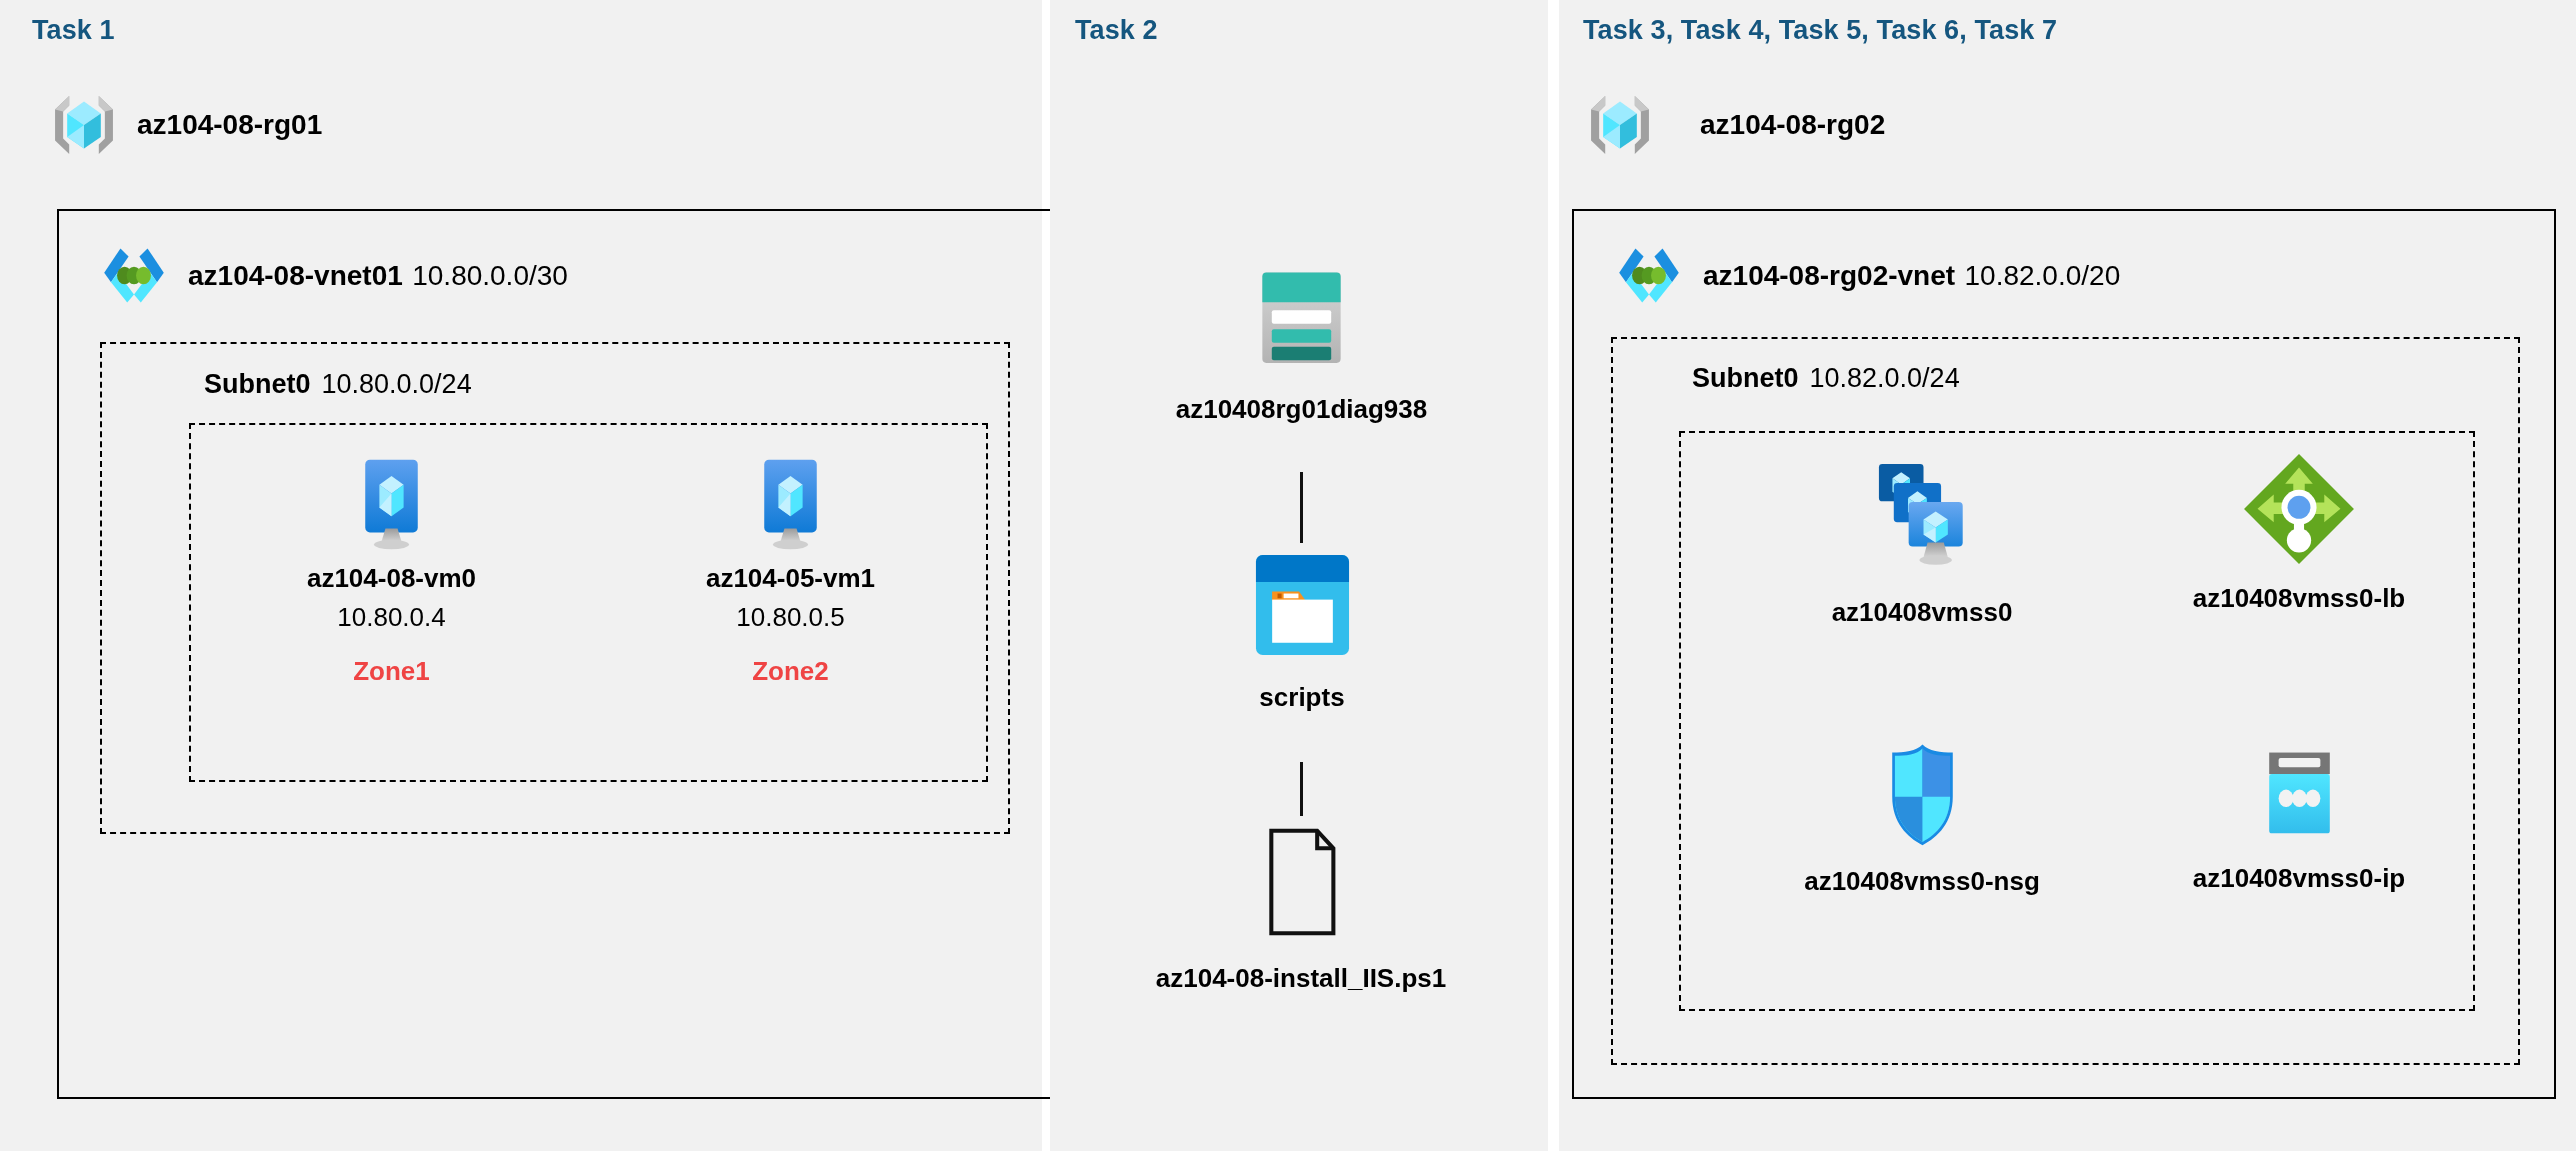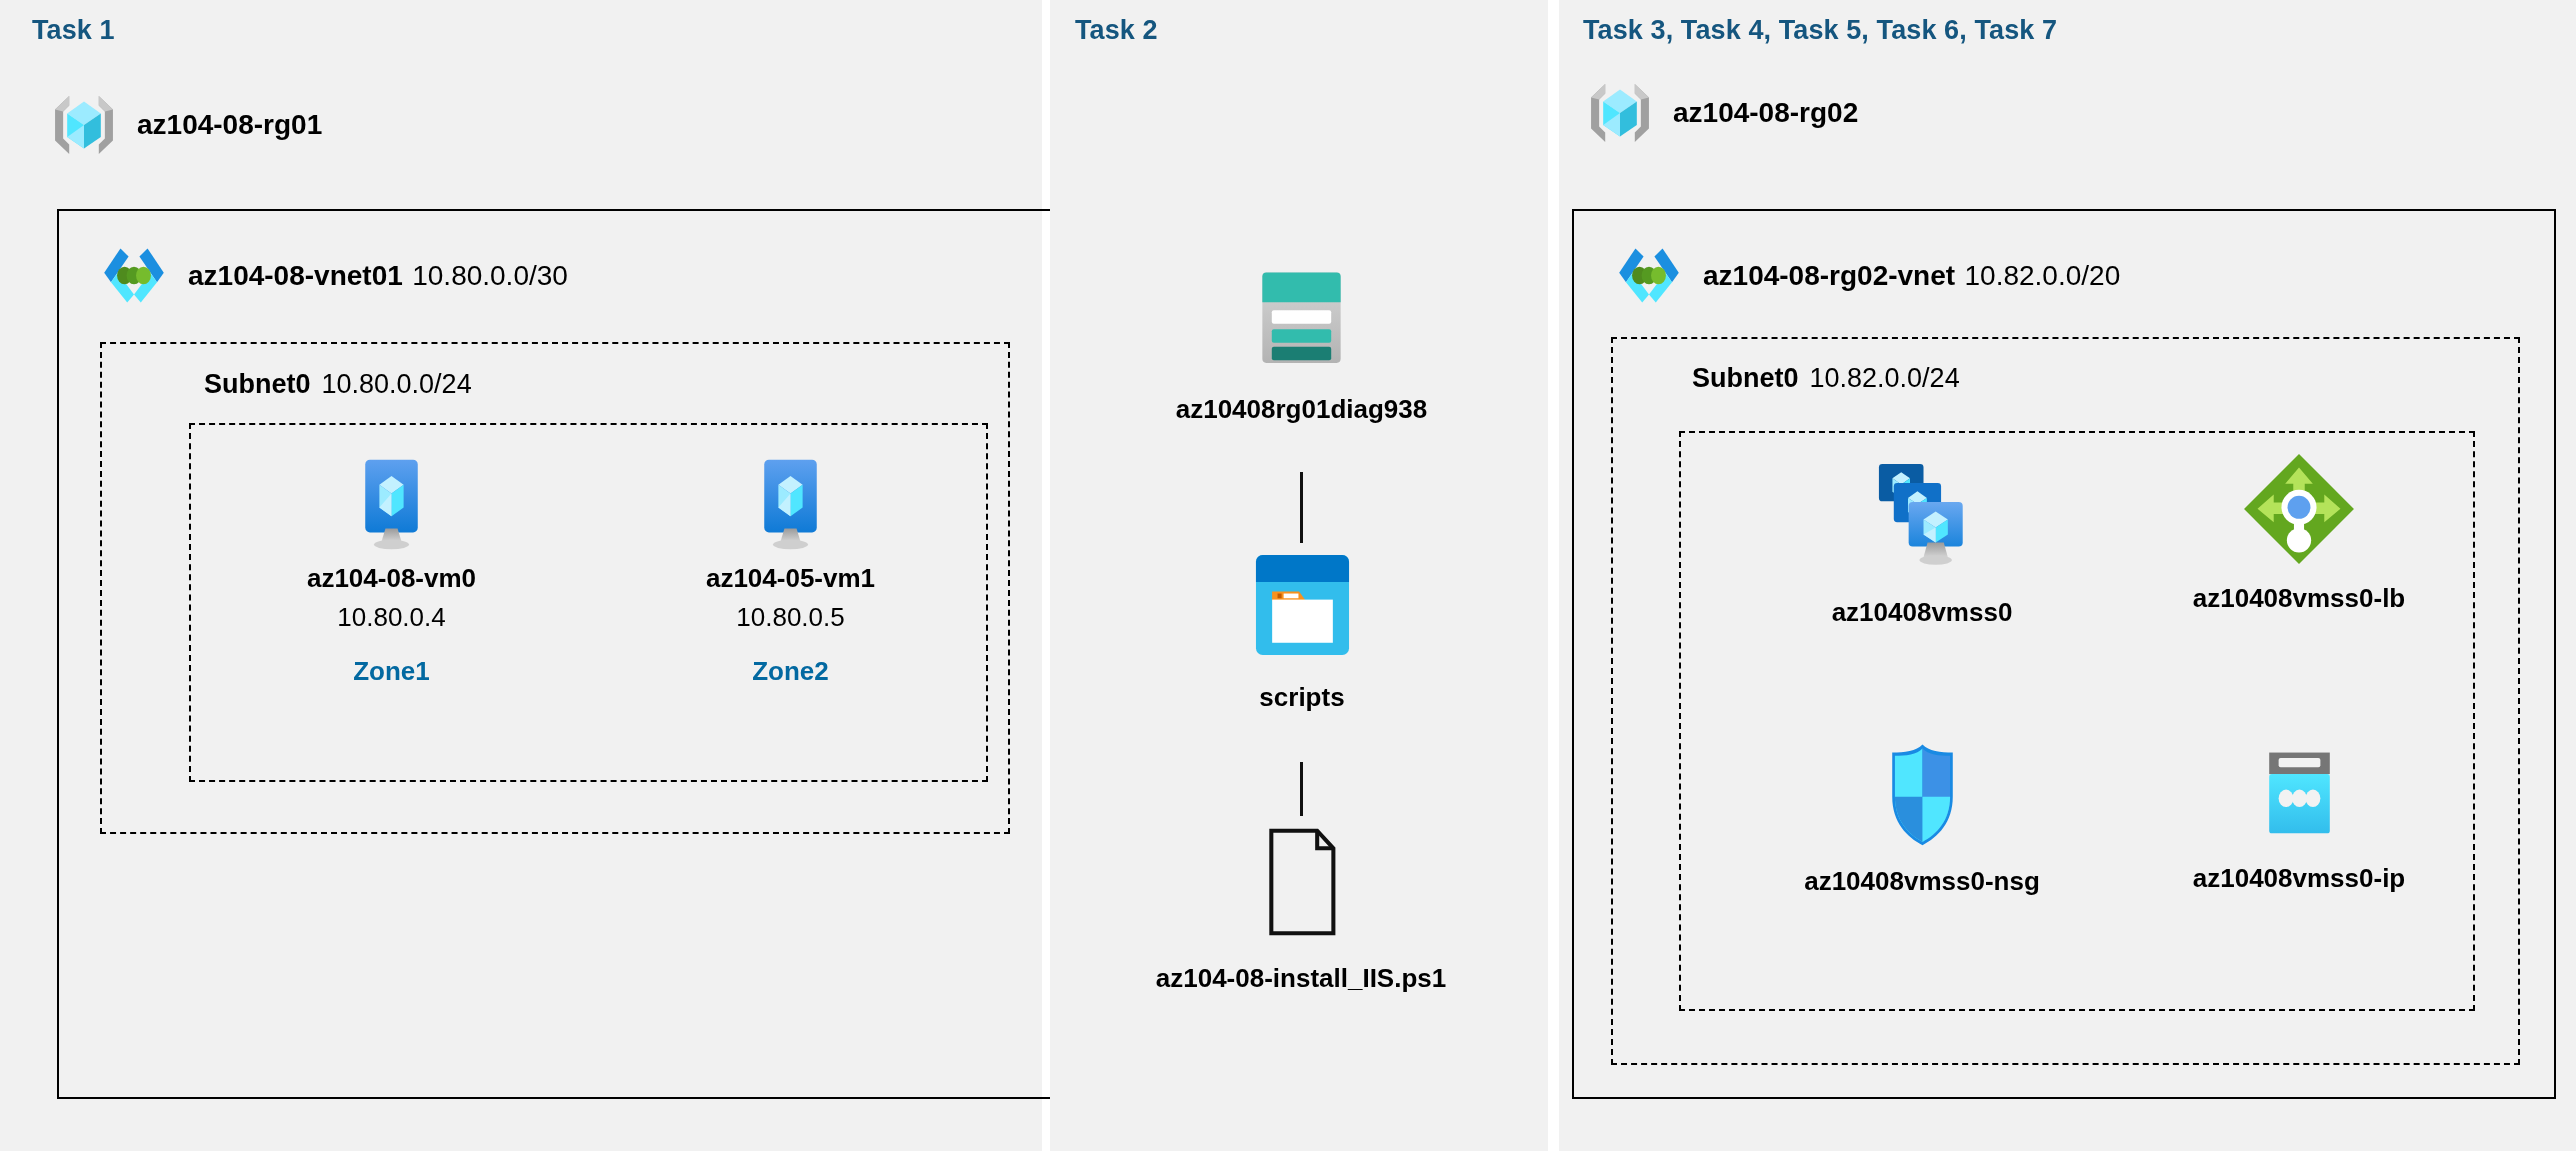--- a/index.html
+++ b/index.html
@@ -16,21 +16,21 @@
   .dash-box{position:absolute;border:2.7px dashed #000;box-sizing:border-box;}
   .hdr{position:absolute;display:flex;align-items:center;white-space:nowrap;}
   .hdr .nm{font-size:28px;font-weight:bold;color:#000;}
   .hdr .cidr{font-size:28px;font-weight:normal;color:#000;margin-left:9.4px;}
   .sub-hdr{position:absolute;white-space:nowrap;}
   .sub-hdr .nm{font-size:27px;font-weight:bold;color:#000;}
   .sub-hdr .cidr{font-size:27px;font-weight:normal;color:#000;margin-left:8px;}
   .node{position:absolute;display:flex;flex-direction:column;align-items:center;}
   .node .lbl{font-size:26px;font-weight:bold;color:#000;white-space:nowrap;text-align:center;margin-top:9.4px;}
   .node .sub{font-size:26px;font-weight:normal;color:#000;white-space:nowrap;text-align:left;margin-top:8px;}
-  .node .zone{font-size:26px;font-weight:bold;color:#0369a1;white-space:nowrap;text-align:center;margin-top:23px;}
+  .node .zone{font-size:26px;font-weight:bold;color:#ef4444;white-space:nowrap;text-align:center;margin-top:23px;}
   .conn{position:absolute;background:#111;width:2.7px;}
   svg{display:block;}
 </style>
 </head>
 <body>
 
 <div class="panel" style="left:0px;top:0px;width:1042px;height:1151px;"></div>
 
 <div class="task-label" style="left:32px;top:15px;">Task 1</div>
 
@@ -182,21 +182,21 @@
       <path d="M92 10 L92 36 L116 36" fill="none" stroke="#111" stroke-width="6"></path>
     </svg>
   </span>
   <span class="lbl" style="margin-top:23px;">az104-08-install_IIS.ps1</span>
 </div>
 
 <div class="panel" style="left:1559px;top:0px;width:1017px;height:1151px;"></div>
 
 <div class="task-label" style="left:1583px;top:15px;">Task 3, Task 4, Task 5, Task 6, Task 7</div>
 
-<div class="hdr" style="left:1583px;top:76px;">
+<div class="hdr" style="left:1583px;top:88px;gap:27px;">
   <span style="width:74px;height:74px;">
     <svg width="74" height="74" viewBox="0 0 110 110">
       <path d="M33 12 L12 32 L12 78 L33 98 L33 84 L24 75 L24 35 L33 26 Z" fill="#a0a0a0"></path>
       <path d="M33 12 L12 32 L24 35 L33 26 Z" fill="#c8c8c8"></path>
       <path d="M77 12 L98 32 L98 78 L77 98 L77 84 L86 75 L86 35 L77 26 Z" fill="#a0a0a0"></path>
       <path d="M77 12 L98 32 L86 35 L77 26 Z" fill="#c8c8c8"></path>
       <path d="M55 20 L80 38 L55 55 L30 38 Z" fill="#9cebff"></path>
       <path d="M30 38 L55 55 L55 90 L30 73 Z" fill="#50e6ff"></path>
       <path d="M80 38 L80 73 L55 90 L55 55 Z" fill="#32bedd"></path>
       <path d="M30 73 L55 55 L55 90 Z" fill="#9cebff"></path>

